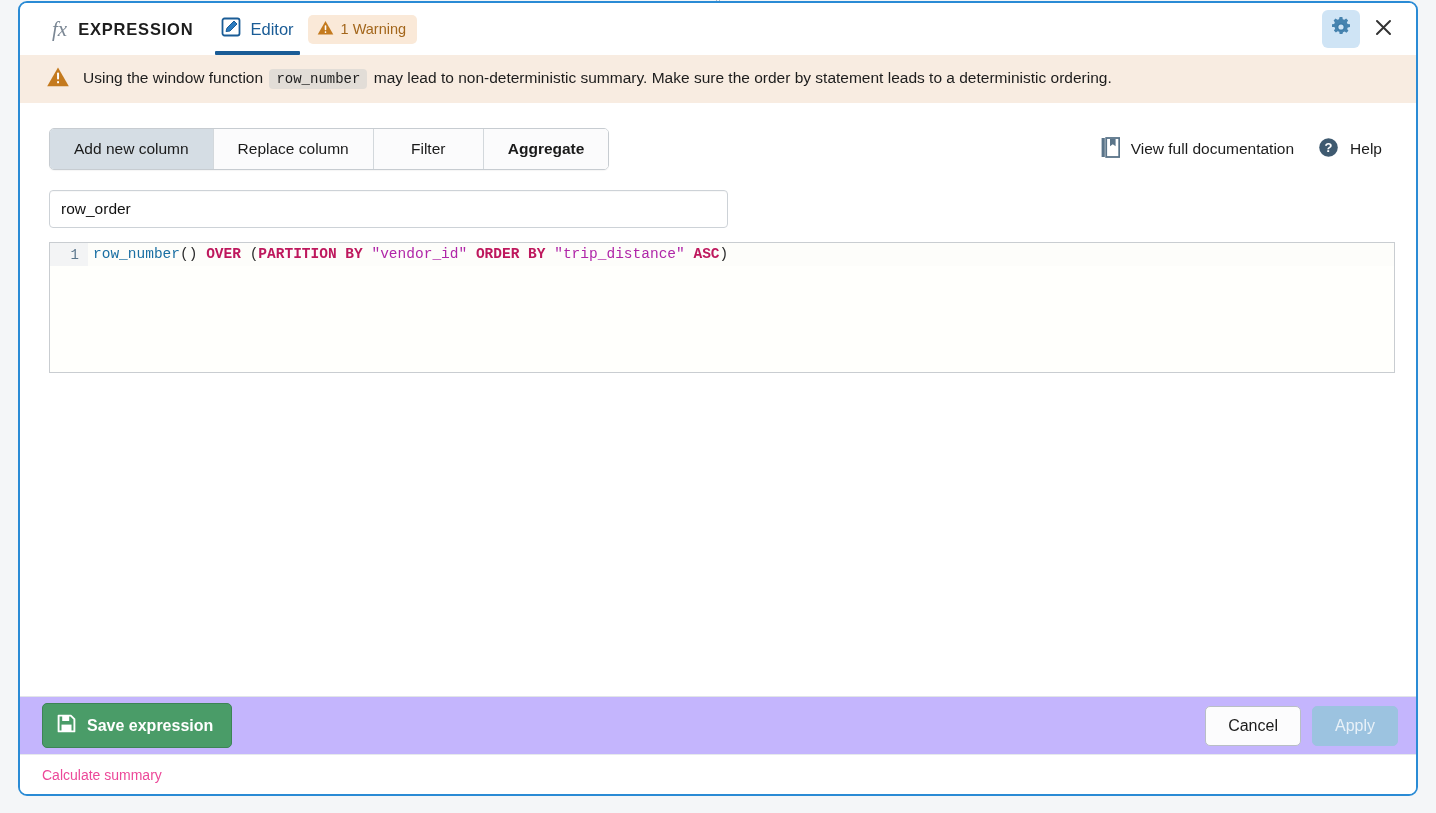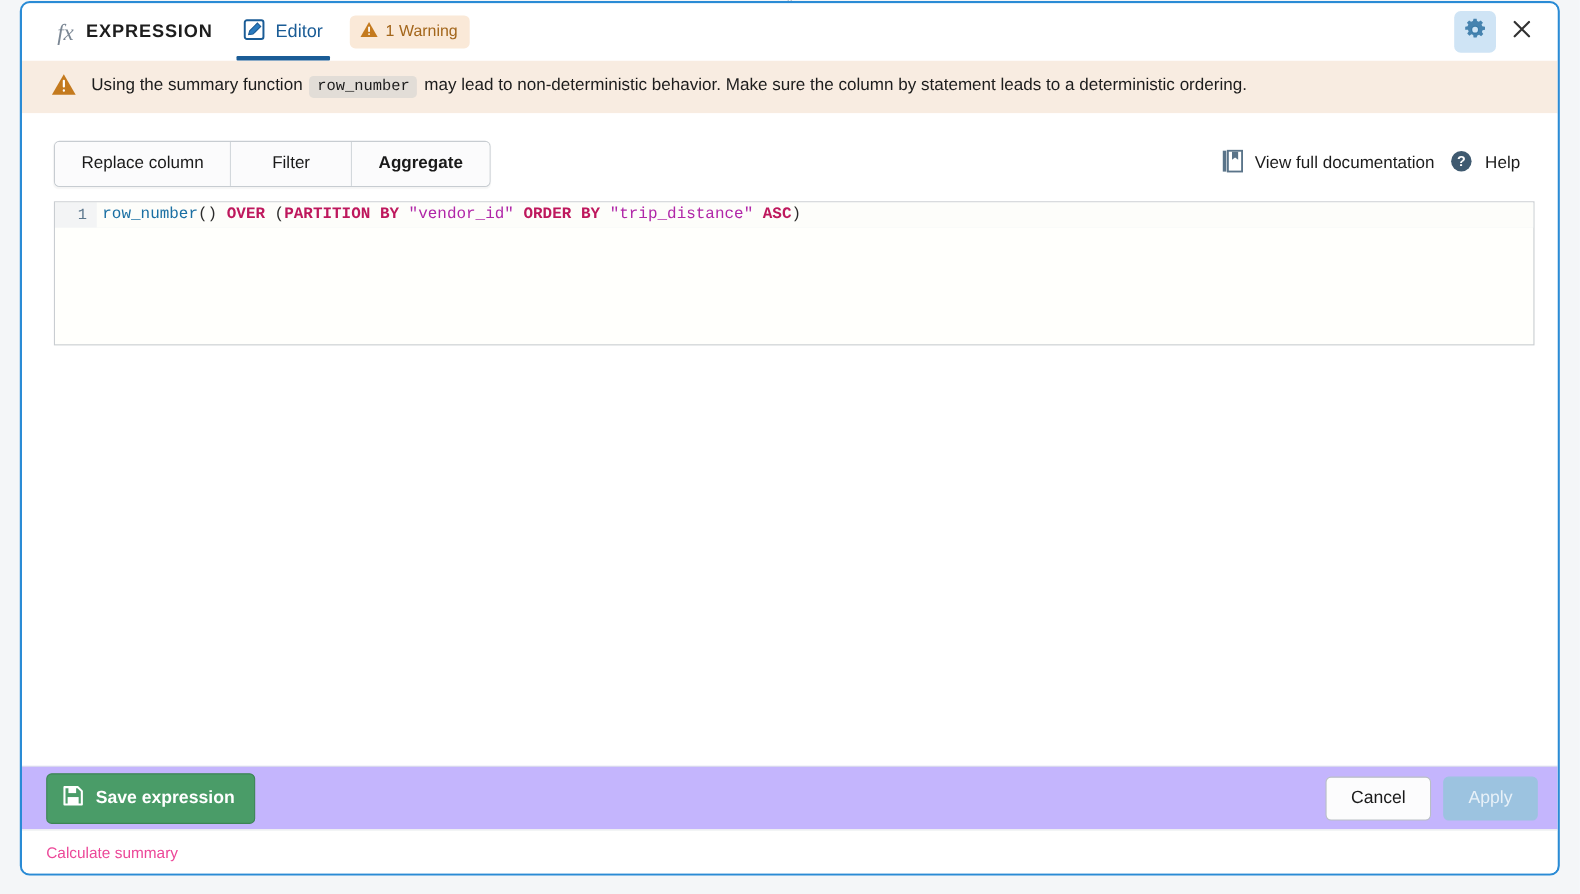--- a/index.html
+++ b/index.html
@@ -107,21 +107,20 @@
     background: #1b1b1b;
     border-radius: 1px;
   }
   .warn-badge {
     display: inline-flex;
     align-items: center;
     gap: 7px;
     background: #fae9d8;
     border-radius: 5px;
     padding: 5px 11px 5px 9px;
-    margin-left: 10px;
     font-size: 14.5px;
     color: #a3661b;
   }
   .hdr-right {
     margin-left: auto;
     display: flex;
     align-items: center;
     gap: 6px;
     padding-right: 6px;
   }
@@ -206,21 +205,21 @@
   }
   .seg:last-child { border-right: none; font-weight: bold; }
   .seg.selected {
     background: #d5dde4;
   }
 
   .tool-right {
     margin-left: auto;
     display: flex;
     align-items: center;
-    gap: 14px;
+    gap: 24px;
     padding-right: 12px;
   }
   .tool-link {
     display: flex;
     align-items: center;
     gap: 11px;
     font-size: 15.5px;
     color: #1c1c1c;
     cursor: pointer;
   }
@@ -401,30 +400,31 @@
 
   <div class="banner">
     <span>
       <svg width="24" height="22" viewBox="0 0 24 22">
         <path d="M12 1.4 L22.8 20.2 L1.2 20.2 Z" fill="#c47a1e"></path>
         <rect x="11.05" y="6.5" width="2" height="7" fill="#fff" rx="0.9"></rect>
         <rect x="11.05" y="15.1" width="2" height="2.2" fill="#fff" rx="0.9"></rect>
       </svg>
     </span>
     <div class="banner-text">
-      <span>Using the summary function</span>
+      <span>Using the window function</span>
       <span class="code-chip">row_number</span>
-      <span>may lead to non-deterministic behavior. Make sure the column by statement leads to a deterministic ordering.</span>
+      <span>may lead to non-deterministic summary. Make sure the order by statement leads to a deterministic ordering.</span>
     </div>
   </div>
 
   <div class="body">
 
     <div class="toolrow">
       <div class="segmented">
+        <div class="seg selected">Add new column</div>
         <div class="seg">Replace column</div>
         <div class="seg">Filter</div>
         <div class="seg">Aggregate</div>
       </div>
 
       <div class="tool-right">
         <div class="tool-link">
           <span>
             <svg width="19" height="21" viewBox="0 0 19 21">
               <rect x="0.6" y="1" width="3.2" height="19" fill="#5a7489"></rect>
@@ -439,20 +439,21 @@
             <svg width="21" height="21" viewBox="0 0 21 21">
               <circle cx="10.5" cy="10.5" r="9.3" fill="#3f5a70"></circle>
               <text x="10.5" y="15.2" text-anchor="middle" font-family="Liberation Sans, sans-serif" font-size="13" font-weight="bold" fill="#ffffff">?</text>
             </svg>
           </span>
           <span>Help</span>
         </div>
       </div>
     </div>
 
+    <input class="name-input" type="text" value="row_order" style="">
 
     <div class="editor">
       <div class="code-line">
         <span class="gutter">1</span>
         <span class="code-text"><span class="tok-fn">row_number</span><span class="tok-punc">()</span><span class="tok-punc"> </span><span class="tok-kw">OVER</span><span class="tok-punc"> (</span><span class="tok-kw">PARTITION BY</span><span class="tok-punc"> </span><span class="tok-str">"vendor_id"</span><span class="tok-punc"> </span><span class="tok-kw">ORDER BY</span><span class="tok-punc"> </span><span class="tok-str">"trip_distance"</span><span class="tok-punc"> </span><span class="tok-kw">ASC</span><span class="tok-punc">)</span></span>
       </div>
     </div>
 
   </div>
 

